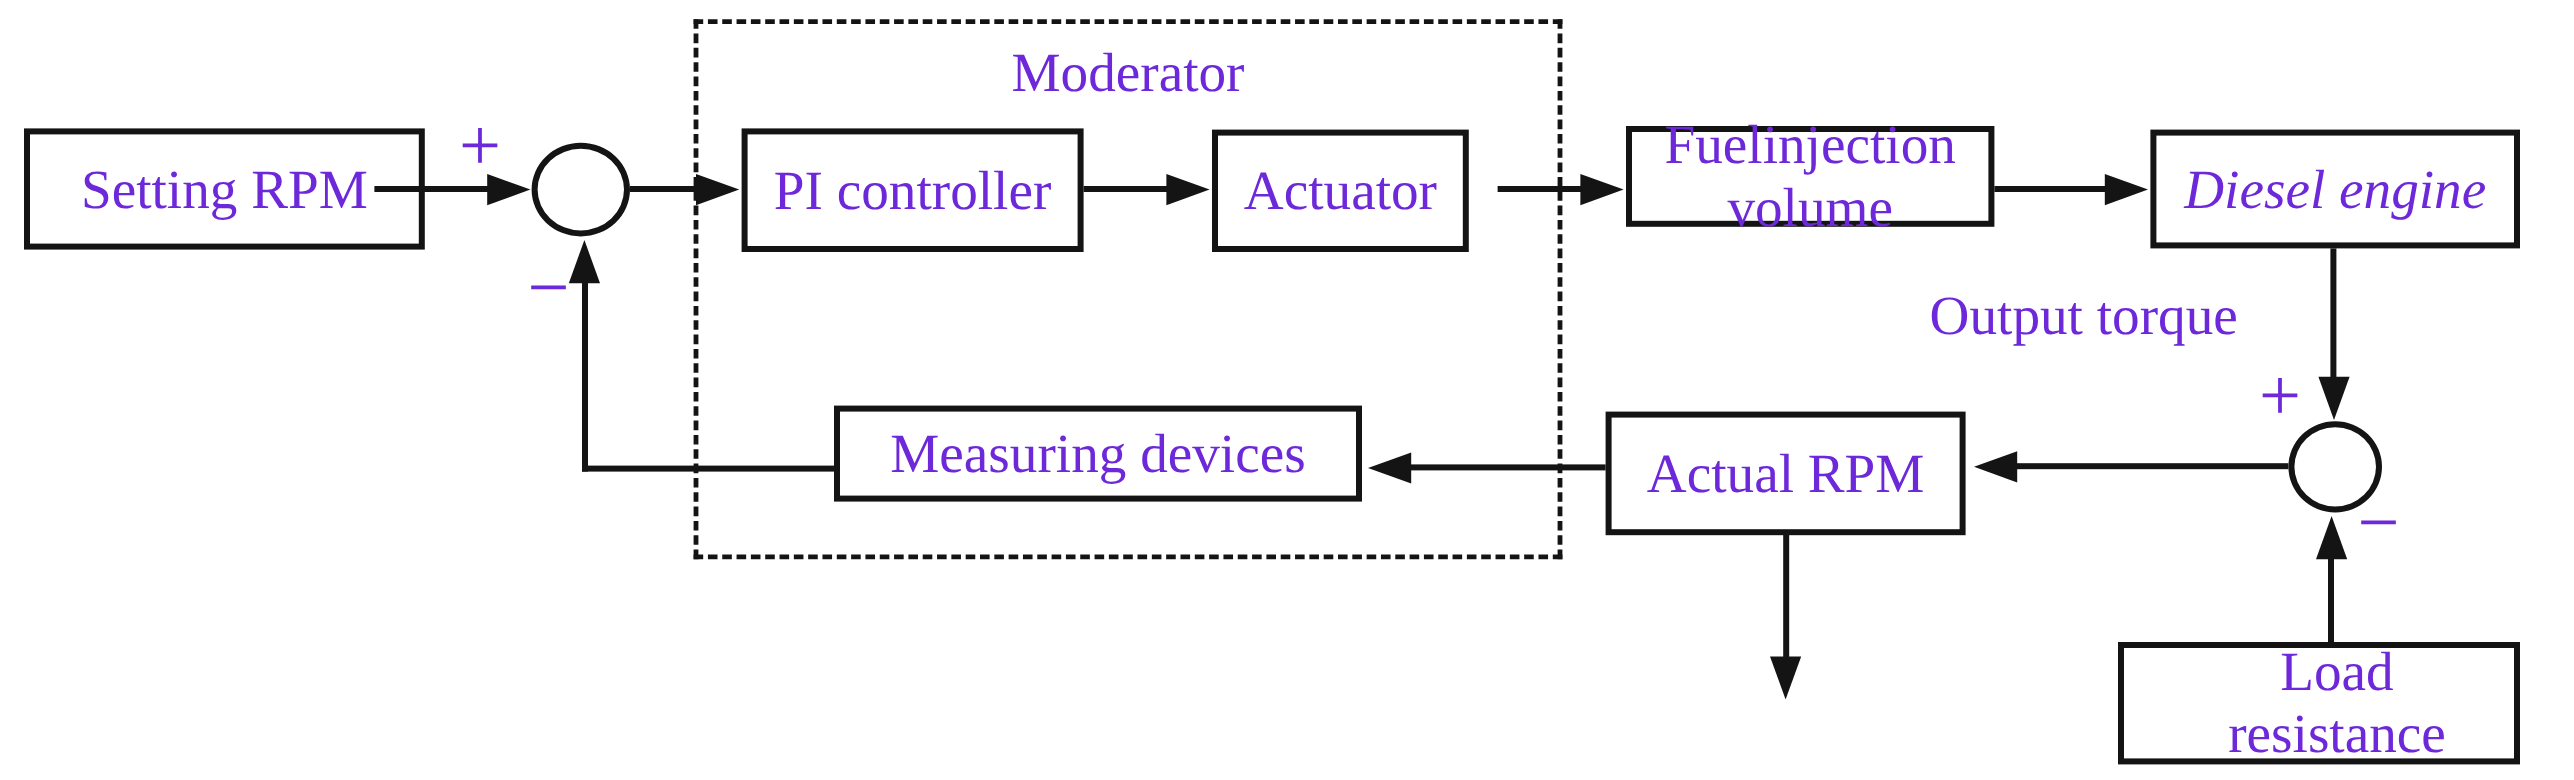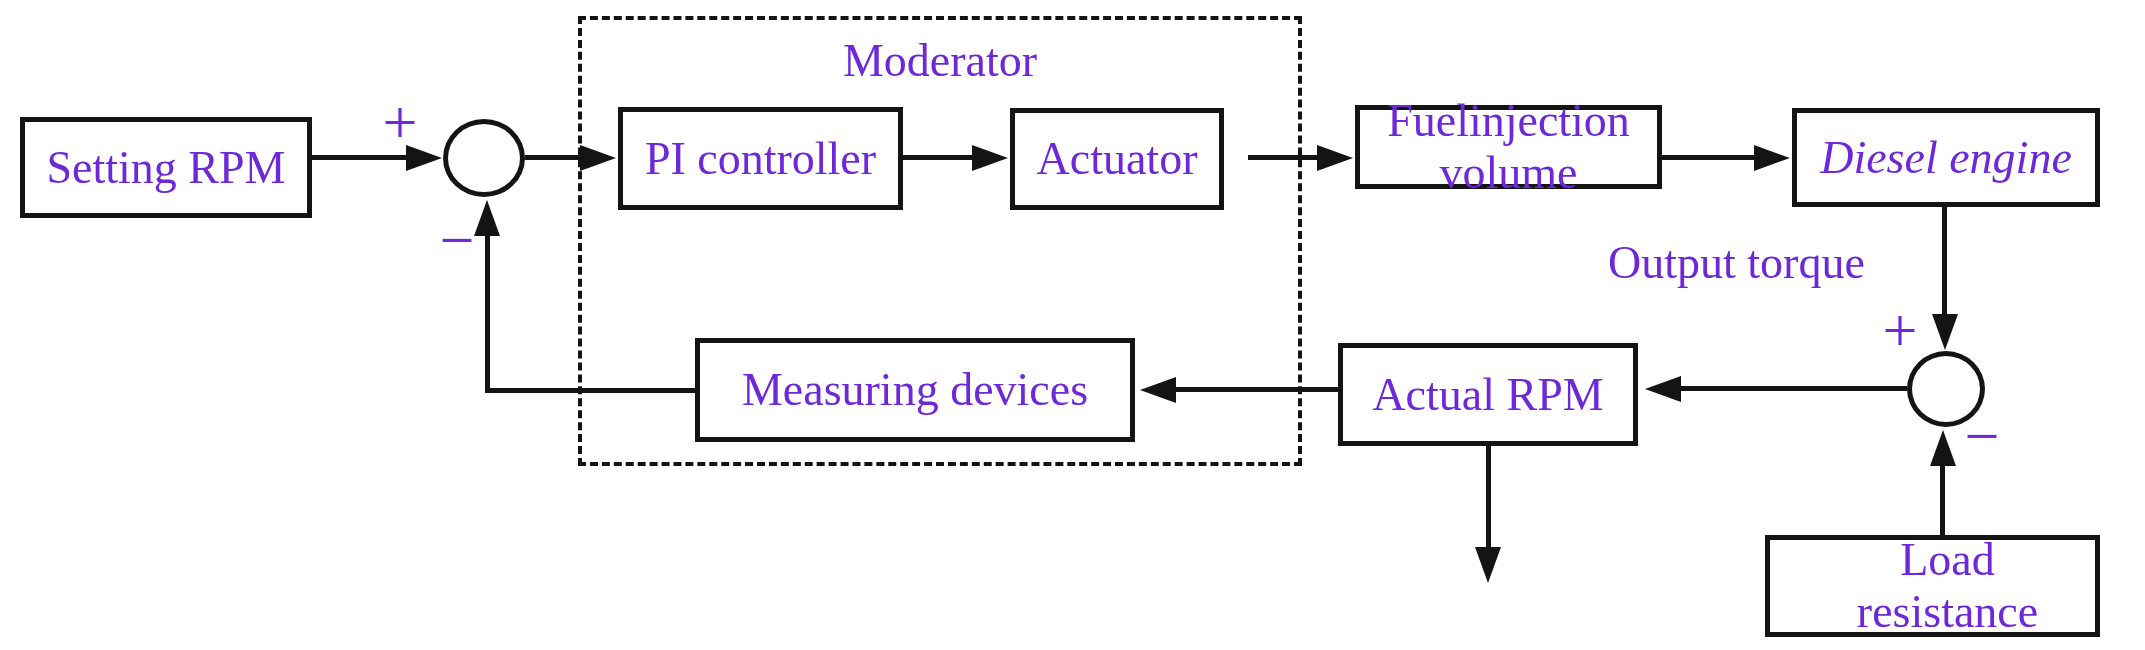--- a/index.html
+++ b/index.html
@@ -26,27 +26,27 @@
   .arr-u{border-left:13px solid transparent;border-right:13px solid transparent;border-bottom:36px solid #141414}
 </style>
 </head>
 <body>
 
 <div class="stage">
 
   <div class="dashedbox" style="left:578px;top:16px;width:724px;height:450px;"></div>
   <div class="lbl lbl-center" style="left:578px;top:34px;width:724px;">Moderator</div>
 
-  <div class="node" style="left:20px;top:117px;width:292px;height:101px;">Setting RPM</div>
+  <div class="node" style="left:20px;top:107px;width:334px;height:101px;">Setting RPM</div>
   <div class="node" style="left:618px;top:107px;width:285px;height:103px;">PI controller</div>
   <div class="node" style="left:1010px;top:108px;width:214px;height:102px;">Actuator</div>
   <div class="node" style="left:1355px;top:105px;width:307px;height:84px;">Fuelinjection volume</div>
   <div class="node" style="left:1792px;top:108px;width:308px;height:99px;font-style:italic;">Diesel engine</div>
 
-  <div class="node" style="left:695px;top:338px;width:440px;height:104px;">Measuring devices</div>
+  <div class="node" style="left:695px;top:338px;width:440px;height:80px;">Measuring devices</div>
   <div class="node" style="left:1338px;top:343px;width:300px;height:103px;">Actual RPM</div>
 
   <div class="node" style="left:1765px;top:535px;width:335px;height:102px;padding-left:36px;">Load resistance</div>
 
   <div class="sum" style="left:443px;top:119px;width:82px;height:78px;"></div>
   <div class="sum" style="left:1907px;top:351px;width:78px;height:76px;"></div>
 
   <div class="sign" style="left:368px;top:90px;">+</div>
   <div class="sign" style="left:425px;top:208px;">−</div>
   <div class="sign" style="left:1868px;top:298px;">+</div>

